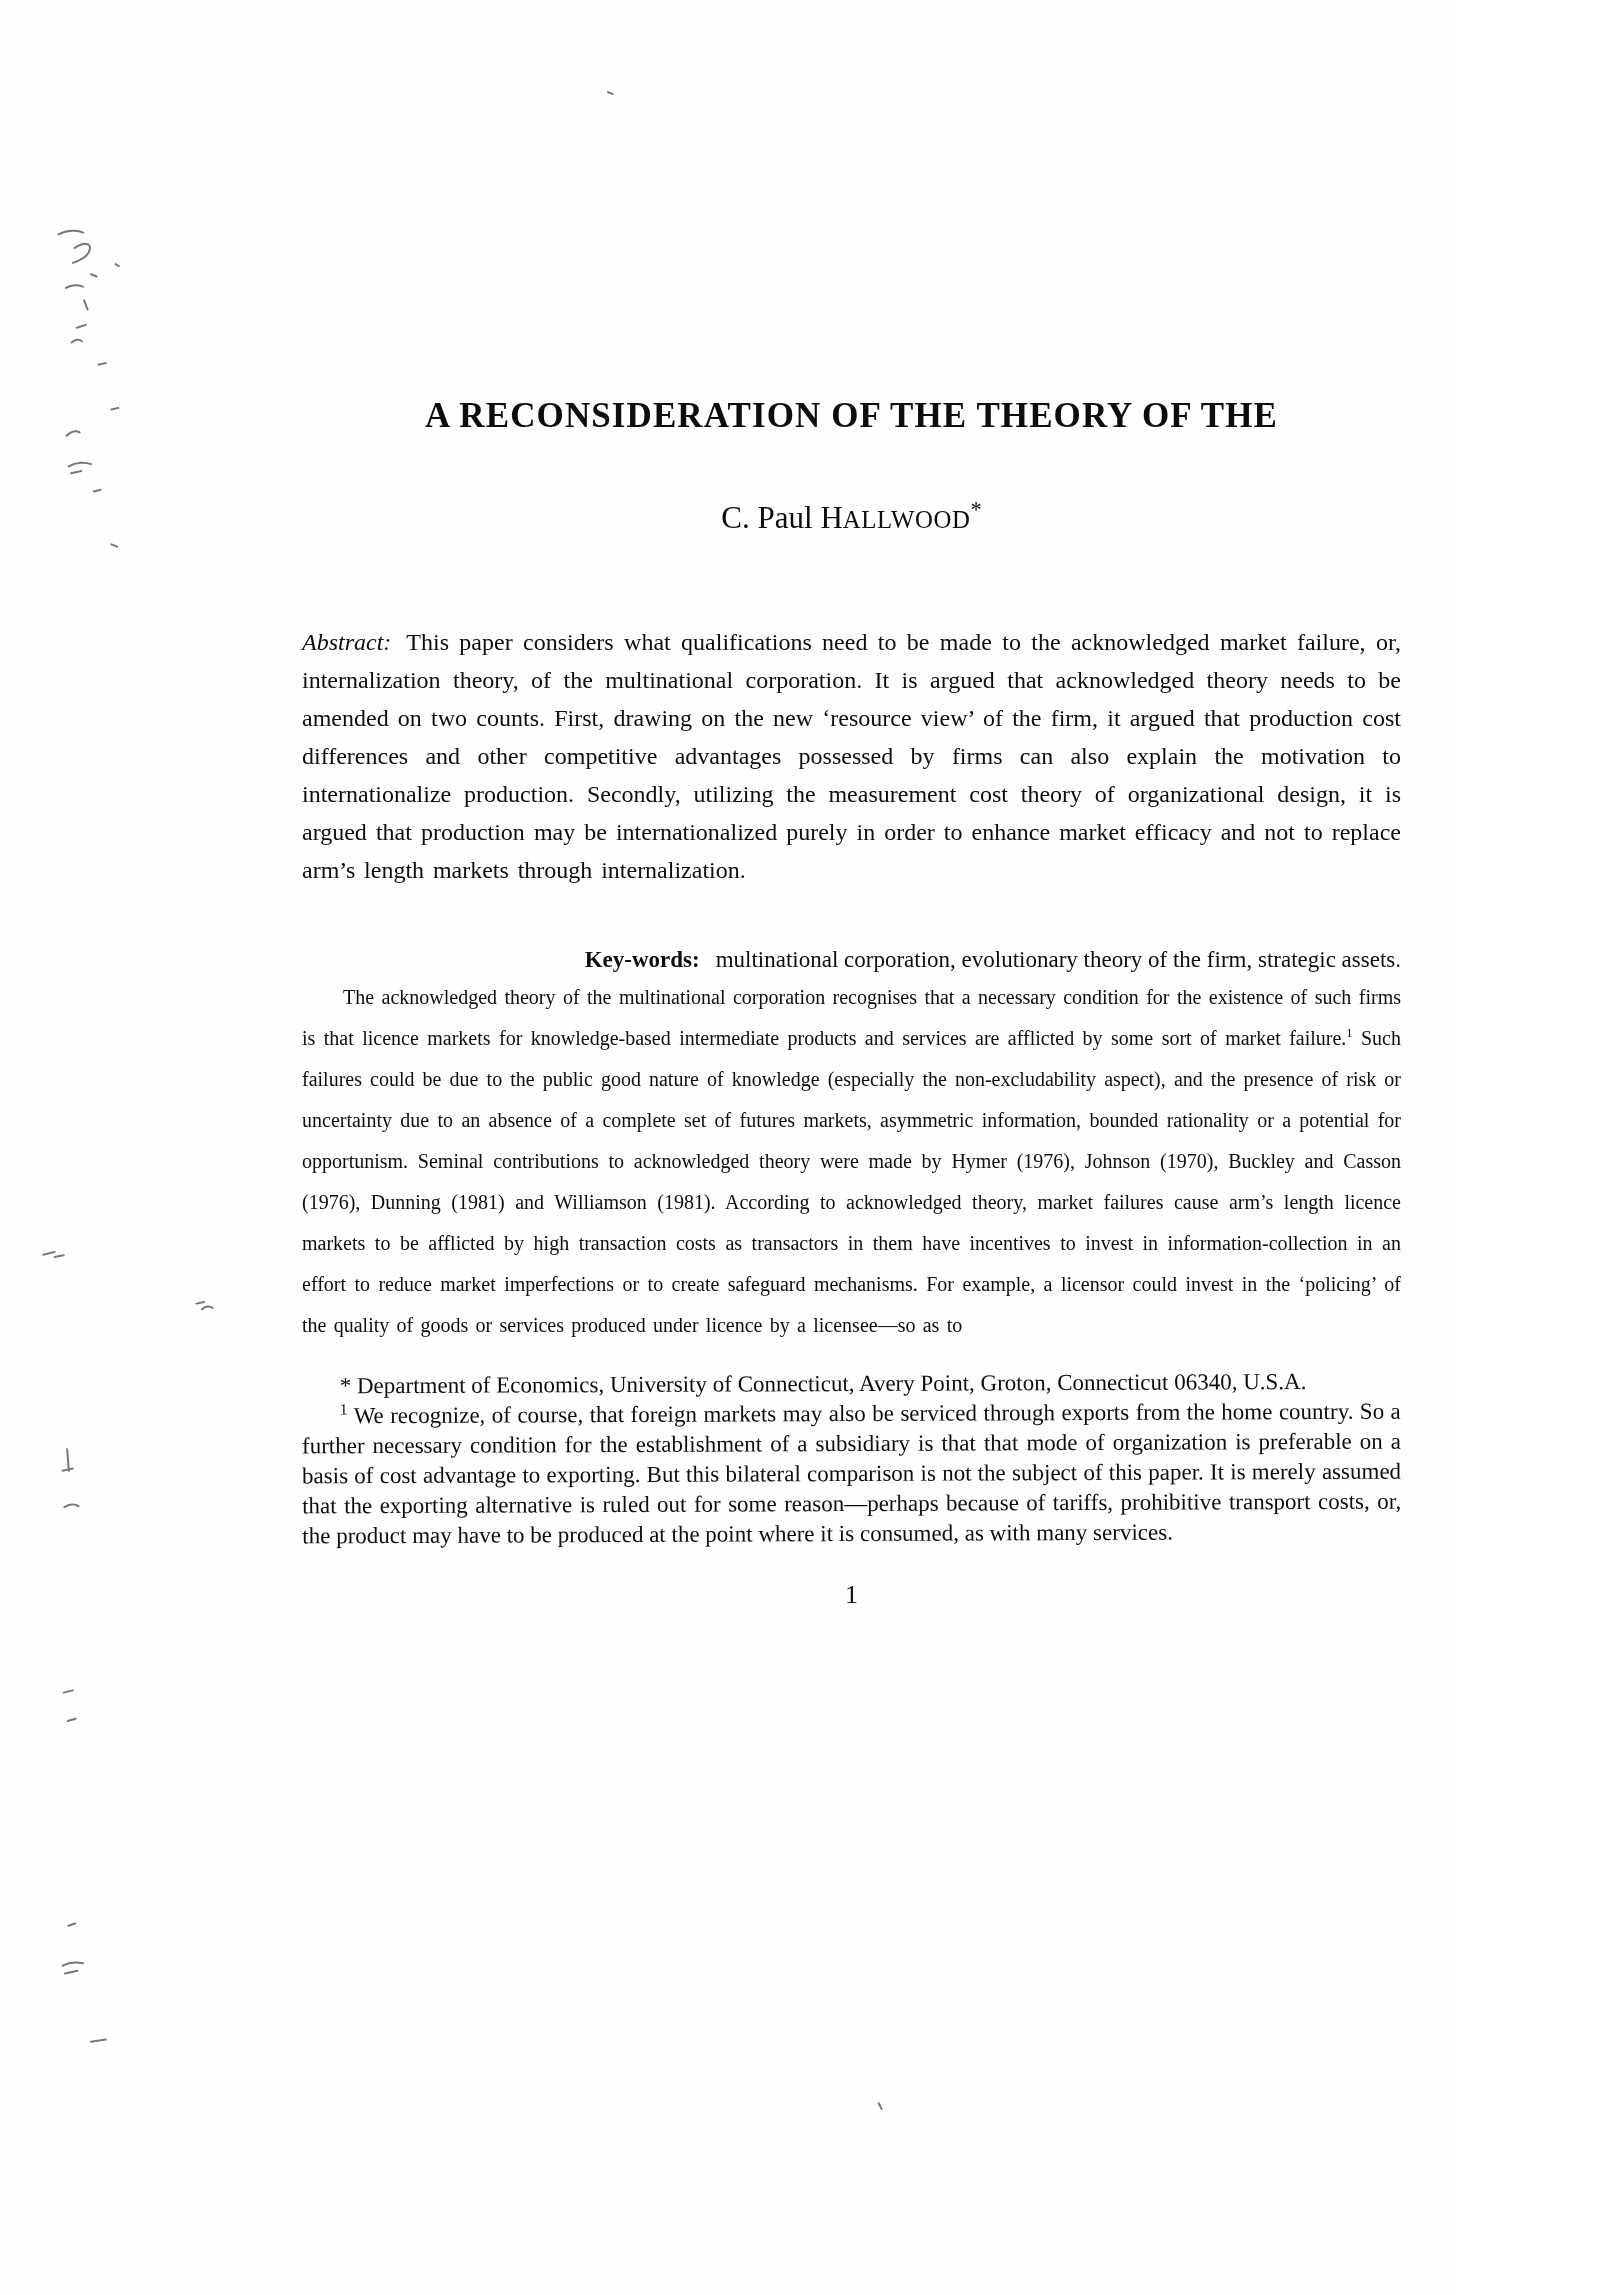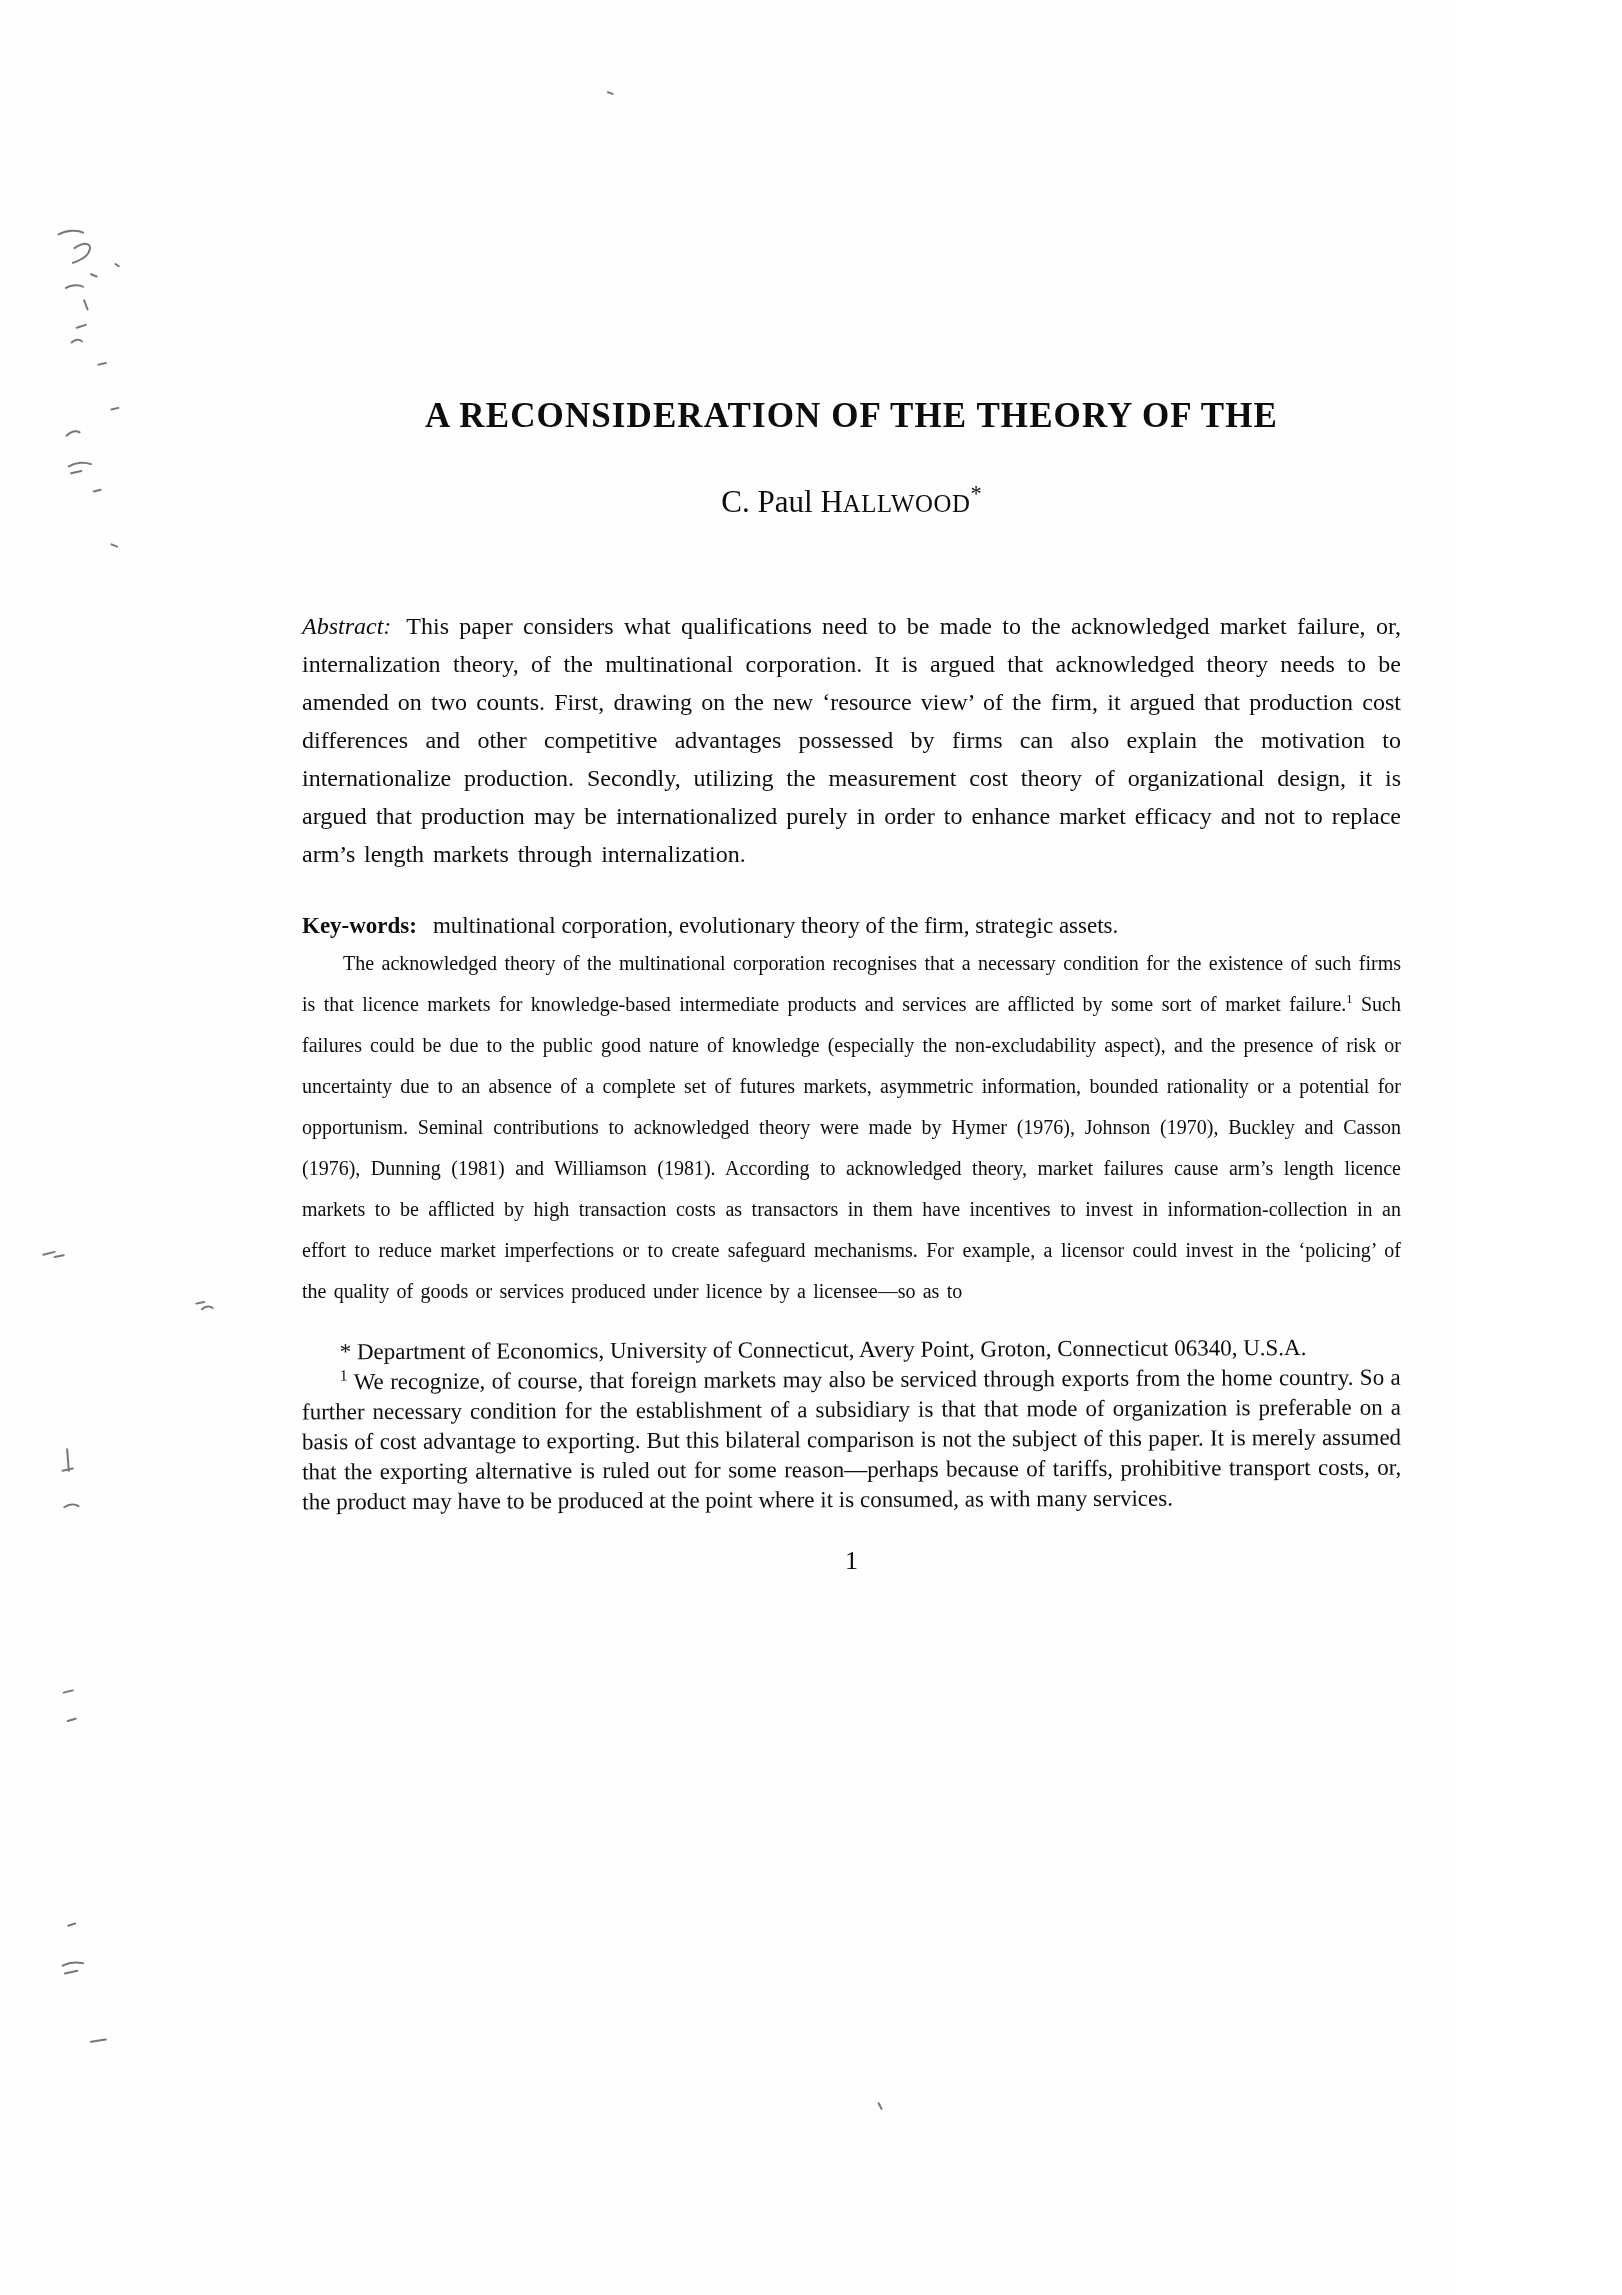--- a/index.html
+++ b/index.html
@@ -21,21 +21,21 @@
   }
   .title {
     margin-top: 393px;
     text-align: center;
     font-size: 35px;
     line-height: 46px;
     font-weight: 700;
     letter-spacing: 1.1px;
   }
   .author {
-    margin-top: 45px;
+    margin-top: 61px;
     text-align: center;
     font-size: 31px;
     line-height: 36px;
   }
   .author .surname {
     text-transform: uppercase;
     font-size: 0.80em;
     letter-spacing: 0.6px;
   }
   .author sup {
@@ -47,21 +47,21 @@
     margin-top: 85px;
     font-size: 24px;
     line-height: 38px;
     text-align: justify;
     word-spacing: 2.8px;
   }
   .abstract-label {
     font-style: italic;
     margin-right: 15px;
   }
-  .kw-block { margin-top: 35px; }
+  .kw-block { margin-top: 53px; text-align: right; }
   .kw-line {
     font-size: 23px;
     line-height: 35px;
   }
   .kw-label {
     font-weight: 700;
     margin-right: 16px;
   }
   .body-para {
     font-size: 20px;

